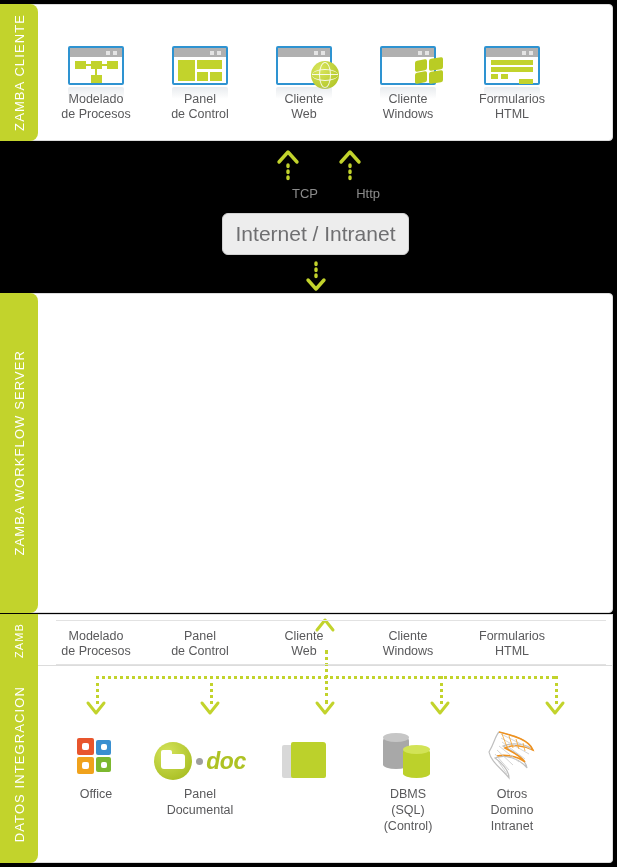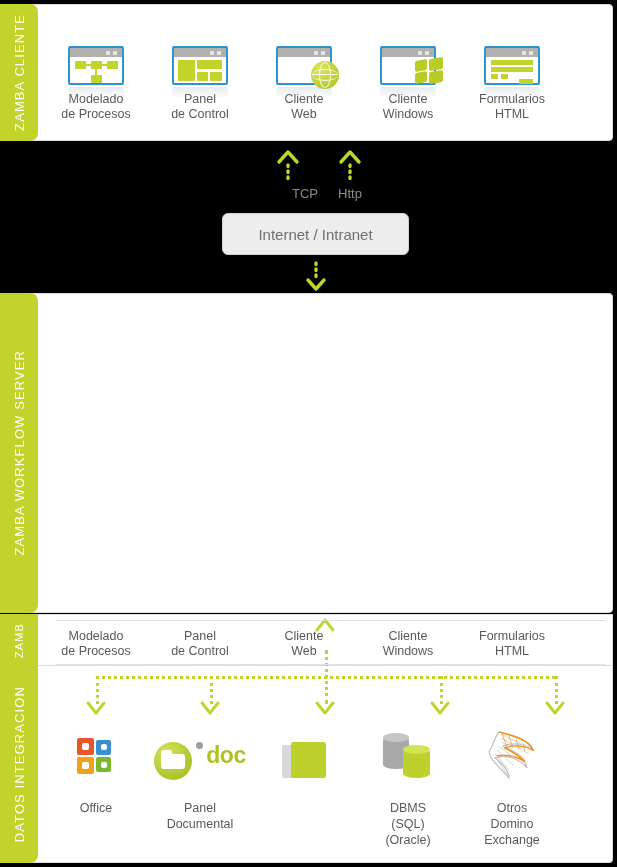--- a/index.html
+++ b/index.html
@@ -127,21 +127,21 @@
   .gap-label {
     position: absolute; color: #8c8c8c; font-size: 13px; text-align: center; width: 60px;
   }
 
   .inet-box {
     position: absolute;
     background: #ededed;
     border: 1px solid #d2d2d2;
     border-radius: 6px;
     display: flex; align-items: center; justify-content: center;
-    color: #6f6f71; font-size: 15px;
+    color: #6f6f71; font-size: 21px;
     z-index: 3;
   }
 
   
   .gbox {
     position: absolute;
     background: #e6e8b4;
     border-radius: 4px;
     display: flex; align-items: center; justify-content: center;
     color: #5e5e60; font-size: 13px;
@@ -171,28 +171,28 @@
     position: absolute; width: 0;
     border-left: 3px dotted #c2d32c;
     z-index: 3;
   }
   .arrow-down { position: absolute; z-index: 3; }
 
   
   .int-row { position: absolute; display: flex; z-index: 4; }
   .int-cell { width: 104px; text-align: center; }
   .int-icon { height: 62px; display: flex; align-items: flex-end; justify-content: center; }
-  .int-label { margin-top: 20px; font-size: 12.5px; line-height: 16px; color: #59595b; white-space: pre-line; text-align: center; }
+  .int-label { margin-top: 6px; font-size: 12.5px; line-height: 16px; color: #59595b; white-space: pre-line; text-align: center; }
 
   
   .office { position: relative; width: 42px; height: 44px; }
   .office span { position: absolute; border-radius: 2px; }
 
   
-  .zdoc { display: flex; align-items: flex-start; }
+  .zdoc { display: flex; align-items: center; font-style: italic; }
   .zcircle {
     width: 38px; height: 38px; border-radius: 50%;
     background: radial-gradient(circle at 35% 28%, #d4e35a, #9fb617);
     position: relative;
   }
   .zfolder {
     position: absolute; left: 7px; top: 12px; width: 24px; height: 15px;
     background: #ffffff; border-radius: 1px 3px 3px 3px;
   }
   .zfolder::before {
@@ -329,21 +329,21 @@
     </svg>
   </div>
   <div class="gap-label" style="left:258px; top:186px;text-align:right;">TCP</div>
 
   <div class="chev" style="left:337px; top:148px;">
     <svg width="26" height="38" viewBox="0 0 26 38">
       <polyline points="4,14 13,4 22,14" fill="none" stroke="#c2d32c" stroke-width="3.4" stroke-linecap="round" stroke-linejoin="round"></polyline>
       <line x1="13" y1="17" x2="13" y2="34" stroke="#c2d32c" stroke-width="3.4" stroke-linecap="round" stroke-dasharray="1.5 4.5"></line>
     </svg>
   </div>
-  <div class="gap-label" style="left:320px; top:186px;">Http</div>
+  <div class="gap-label" style="left:320px; top:186px;text-align:right;">Http</div>
 
   <div class="inet-box" style="left:222px; top:213px; width:187px; height:42px;">
     <span>Internet / Intranet</span>
   </div>
 
   <div class="chev" style="left:303px; top:261px;">
     <svg width="26" height="32" viewBox="0 0 26 32">
       <line x1="13" y1="2" x2="13" y2="16" stroke="#c2d32c" stroke-width="3.4" stroke-linecap="round" stroke-dasharray="1.5 4.5"></line>
       <polyline points="5,19 13,28 21,19" fill="none" stroke="#c2d32c" stroke-width="3.4" stroke-linecap="round" stroke-linejoin="round"></polyline>
     </svg>
@@ -505,36 +505,36 @@
       <div class="int-icon">
         <div style="position:relative; width:54px; height:48px;">
           <i class="cyl" style="left:2px;  top:4px;  width:26px; height:33px; background:#a8a8a8;"></i>
           <i class="cyl-top" style="left:2px;  top:1px;  width:26px; height:9px;  background:#c6c6c6;"></i>
           <i class="cyl" style="left:22px; top:16px; width:27px; height:30px; background:#bcd12b;"></i>
           <i class="cyl-top" style="left:22px; top:13px; width:27px; height:9px;  background:#d2e356;"></i>
         </div>
       </div>
       <div class="int-label">DBMS
 (SQL)
-(Oracle)</div>
+(Control)</div>
     </div>
 
     <div class="int-cell">
       <div class="int-icon">
         <div class="mesh">
           <svg width="54" height="52" viewBox="0 0 54 52">
             <path d="M14,4 C30,8 44,12 48,22 C42,16 28,14 18,18 C30,24 40,30 42,40 C34,30 20,26 10,30 C18,36 24,42 24,50 C16,40 6,34 4,24 C10,14 10,8 14,4 Z" fill="none" stroke="#bfbfbf" stroke-width="1.2"></path>
             <path d="M14,4 C30,8 44,12 48,22 C40,18 28,16 20,20 C28,24 36,28 40,34 C32,28 20,26 12,28" fill="none" stroke="#f0921e" stroke-width="1.5"></path>
             <path d="M16,6 L46,21 M16,10 L44,26 M17,14 L40,31 M14,18 L34,34 M12,22 L28,37 M10,26 L24,42 M11,30 L22,46" stroke="#cfcfcf" stroke-width=".9" fill="none"></path>
             <path d="M17,6 L22,19 M24,8 L28,20 M31,11 L34,21 M38,15 L40,23" stroke="#f5a93c" stroke-width=".9" fill="none"></path>
           </svg>
         </div>
       </div>
       <div class="int-label">Otros
 Domino
-Exchange</div>
+Intranet</div>
     </div>
   </div>
 
   <div class="hairline" style="left:56px; top:620px; width:550px;"></div>
   <div class="hairline" style="left:56px; top:664px; width:550px;"></div>
 
 </div>
 
 </body></html>

